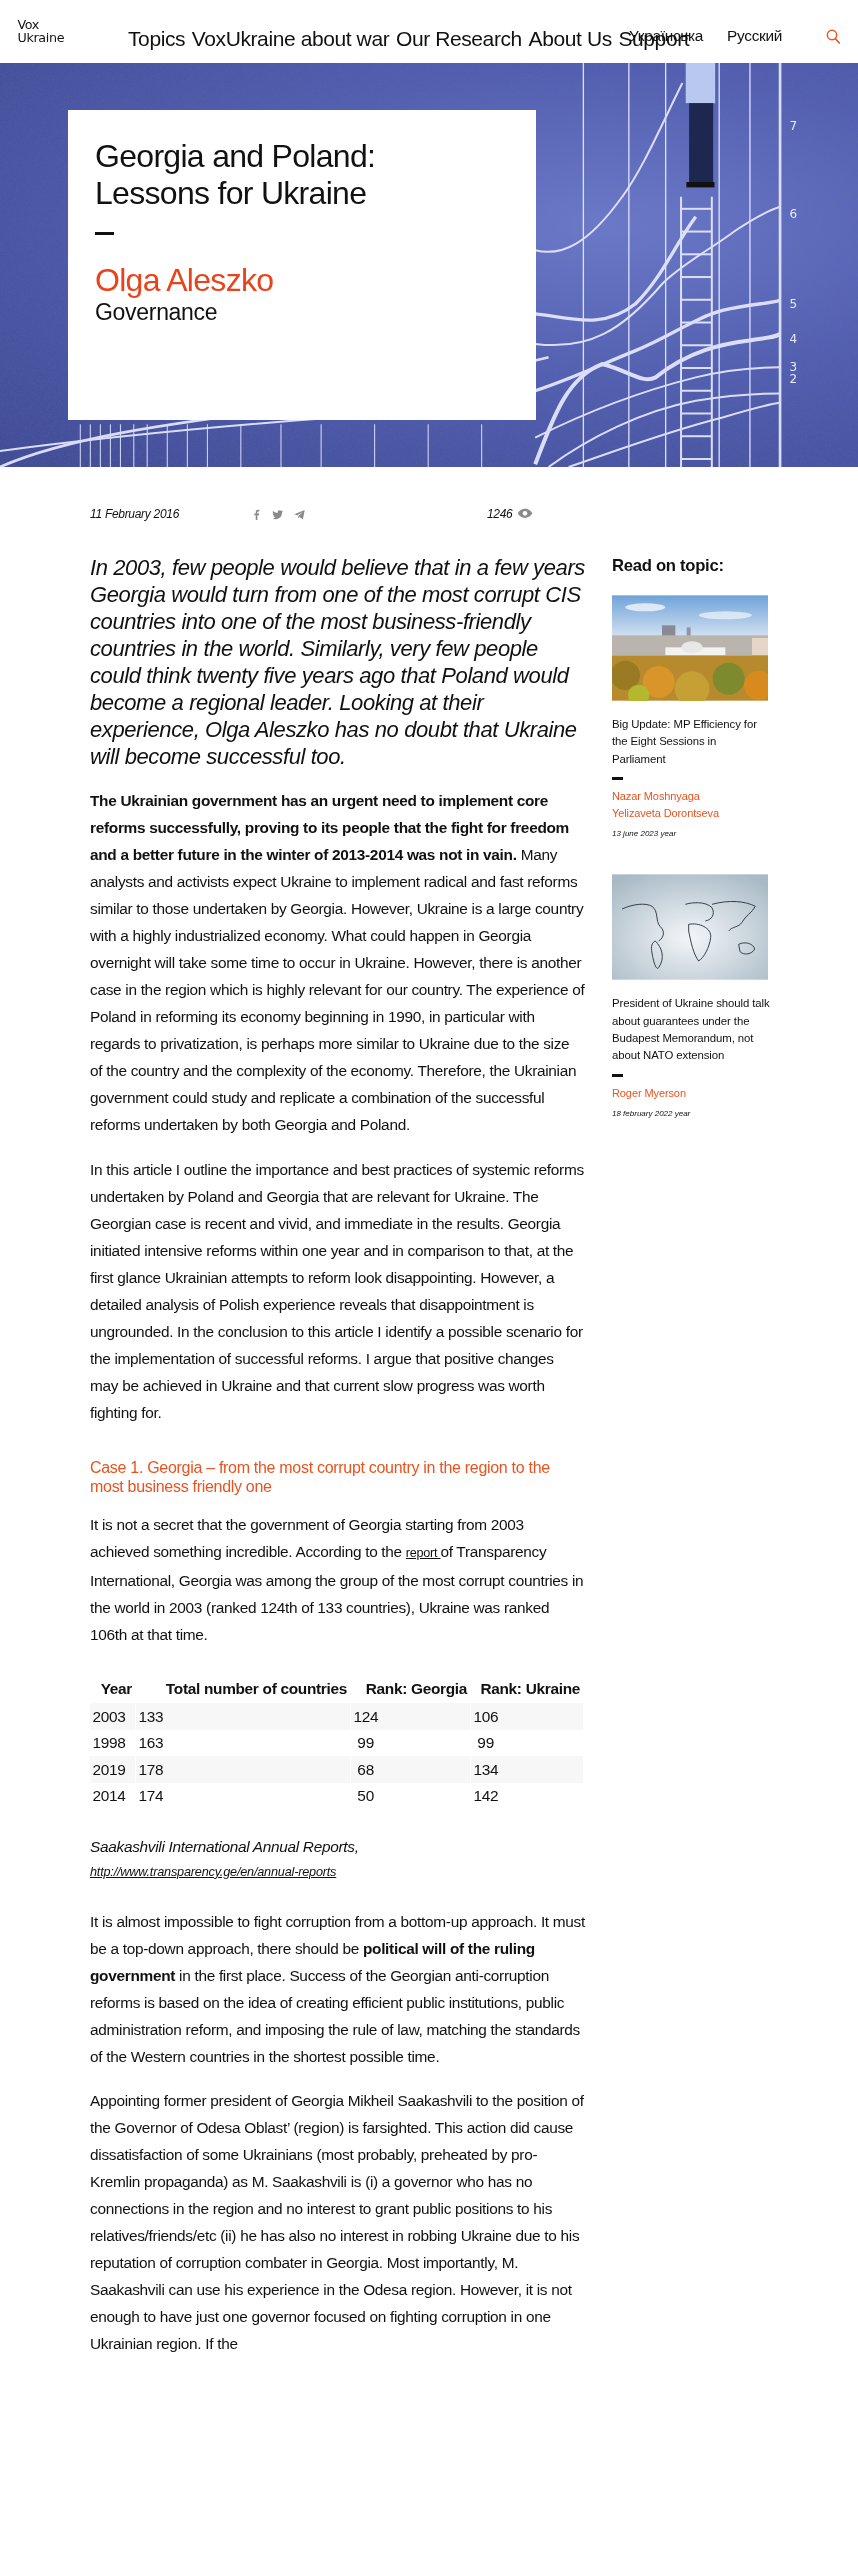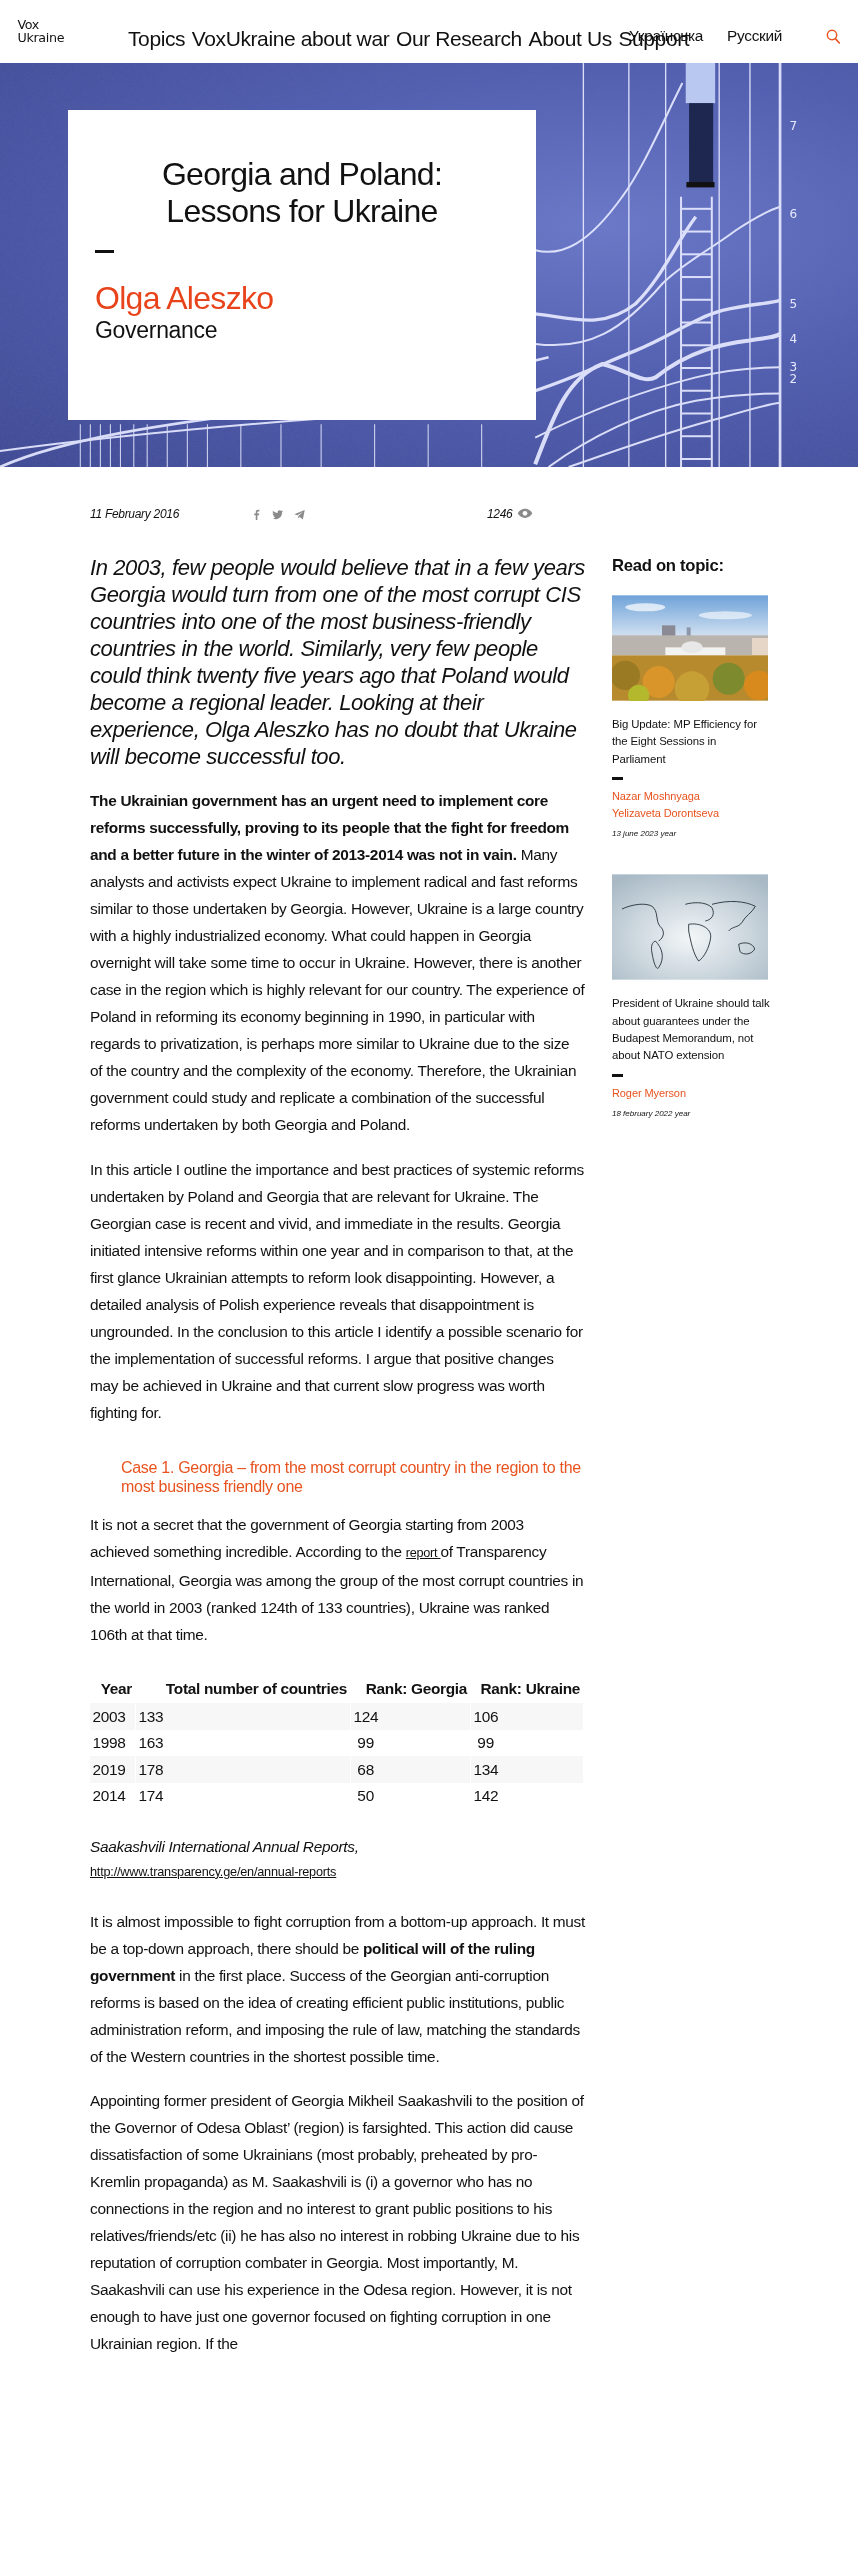--- a/index.html
+++ b/index.html
@@ -14,47 +14,47 @@
   .nav a { font-size: 21px; color: #111; text-decoration: none; font-family: "Liberation Sans", sans-serif; letter-spacing: -0.4px; }
   .langs { position: absolute; left: 629px; top: 27px; display: flex; gap: 24px; }
   .langs a { font-size: 15.4px; color: #111; text-decoration: none; letter-spacing: -0.3px; }
   .search { position: absolute; left: 826px; top: 29px; width: 14.7px; height: 16px; cursor: pointer; }
 
   
   .hero { position: absolute; top: 63px; left: 0; width: 859px; height: 404px; overflow: hidden;
           background: radial-gradient(ellipse at 70% 40%, #6b7ad0 0%, #4e5cb3 45%, #3a4594 100%); }
   .hero svg.bg { position: absolute; left: 0; top: 0; width: 859px; height: 404px; }
   .hero-card { position: absolute; left: 68px; top: 47px; width: 468px; height: 310px; background: #fff; padding: 27px 27px; }
-  .hero-title { font-size: 32px; line-height: 37px; font-weight: 400; color: #111; letter-spacing: -0.7px; margin-top: 19px; text-align: center; }
+  .hero-title { font-size: 32px; line-height: 37px; font-weight: 400; color: #111; letter-spacing: -0.7px; margin-top: 1px; }
   .hero-dash { width: 19px; height: 2.7px; background: #111; margin-top: 20px; }
   .hero-author { font-size: 32px; line-height: 37px; color: #e8431a; margin-top: 27px; letter-spacing: -0.7px; display: block; text-decoration: none; }
   .hero-topic { font-size: 23px; line-height: 27px; color: #111; letter-spacing: -0.3px; display: block; text-decoration: none; }
 
   
   .meta { position: absolute; top: 507px; left: 90px; width: 448px; height: 19px; }
   .meta-date { position: absolute; left: 0; top: 0; font-style: italic; font-size: 12px; color: #111; letter-spacing: -0.3px; }
   .share { position: absolute; left: 160px; top: 1.3px; display: flex; gap: 8px; align-items: center; }
   .share span { display: inline-block; width: 13.4px; height: 13.4px; cursor: pointer; }
   .views { position: absolute; left: 397px; top: 0; display: flex; align-items: center; gap: 4px; }
   .views-count { font-style: italic; font-size: 12px; color: #111; letter-spacing: -0.3px; }
 
   
   .article { position: absolute; top: 554px; left: 90px; width: 495px; }
   .lead { font-style: italic; font-size: 22px; line-height: 27px; color: #111; letter-spacing: -0.4px; }
   .para { font-size: 15.4px; line-height: 27px; color: #111; margin-top: 17.4px; letter-spacing: -0.3px; }
   .para b { font-weight: 700; }
-  .case-heading { font-size: 16px; line-height: 19.4px; color: #e8531f; margin-top: 32px; letter-spacing: -0.3px; font-weight: 400; margin-left: 31px; }
+  .case-heading { font-size: 16px; line-height: 19.4px; color: #e8531f; margin-top: 32px; letter-spacing: -0.3px; font-weight: 400; }
   .report-link { font-size: 12.7px; color: #111; text-decoration: underline; }
 
   table.ranks { border-collapse: separate; border-spacing: 1.3px 0; margin-top: 27px; width: 495px; margin-left: -1.3px; }
   table.ranks th { font-size: 15.4px; font-weight: 700; text-align: right; padding: 4px 2.7px; letter-spacing: -0.3px; line-height: 20px; }
   table.ranks td { font-size: 15.4px; padding: 3.3px 2.7px; line-height: 20px; letter-spacing: -0.3px; }
   table.ranks tr.odd td { background: #f7f7f7; }
   .caption { font-style: italic; font-size: 15.4px; margin-top: 27px; letter-spacing: -0.3px; line-height: 20px; }
-  .caption-link { display: block; font-size: 12.7px; color: #111; text-decoration: underline; margin-top: 8px; letter-spacing: -0.2px; }
+  .caption-link { display: block; font-style: italic; font-size: 12.7px; color: #111; text-decoration: underline; margin-top: 8px; letter-spacing: -0.2px; }
 
   
   .sidebar { position: absolute; top: 556px; left: 612px; width: 160px; }
   .side-title { font-size: 16.7px; line-height: 20px; color: #111; letter-spacing: -0.3px; }
   .card { margin-top: 19px; display: block; text-decoration: none; }
   .card:first-of-type { margin-top: 19px; }
   .thumb { width: 156px; height: 106px; overflow: hidden; position: relative; }
   .card-title { font-size: 11.4px; line-height: 17.4px; color: #111; margin-top: 14.7px; letter-spacing: -0.1px; }
   .card-dash { width: 11.4px; height: 2.7px; background: #111; margin-top: 9.4px; }
   .card-author { font-size: 11px; line-height: 17.4px; color: #e8531f; display: block; letter-spacing: -0.1px; }

